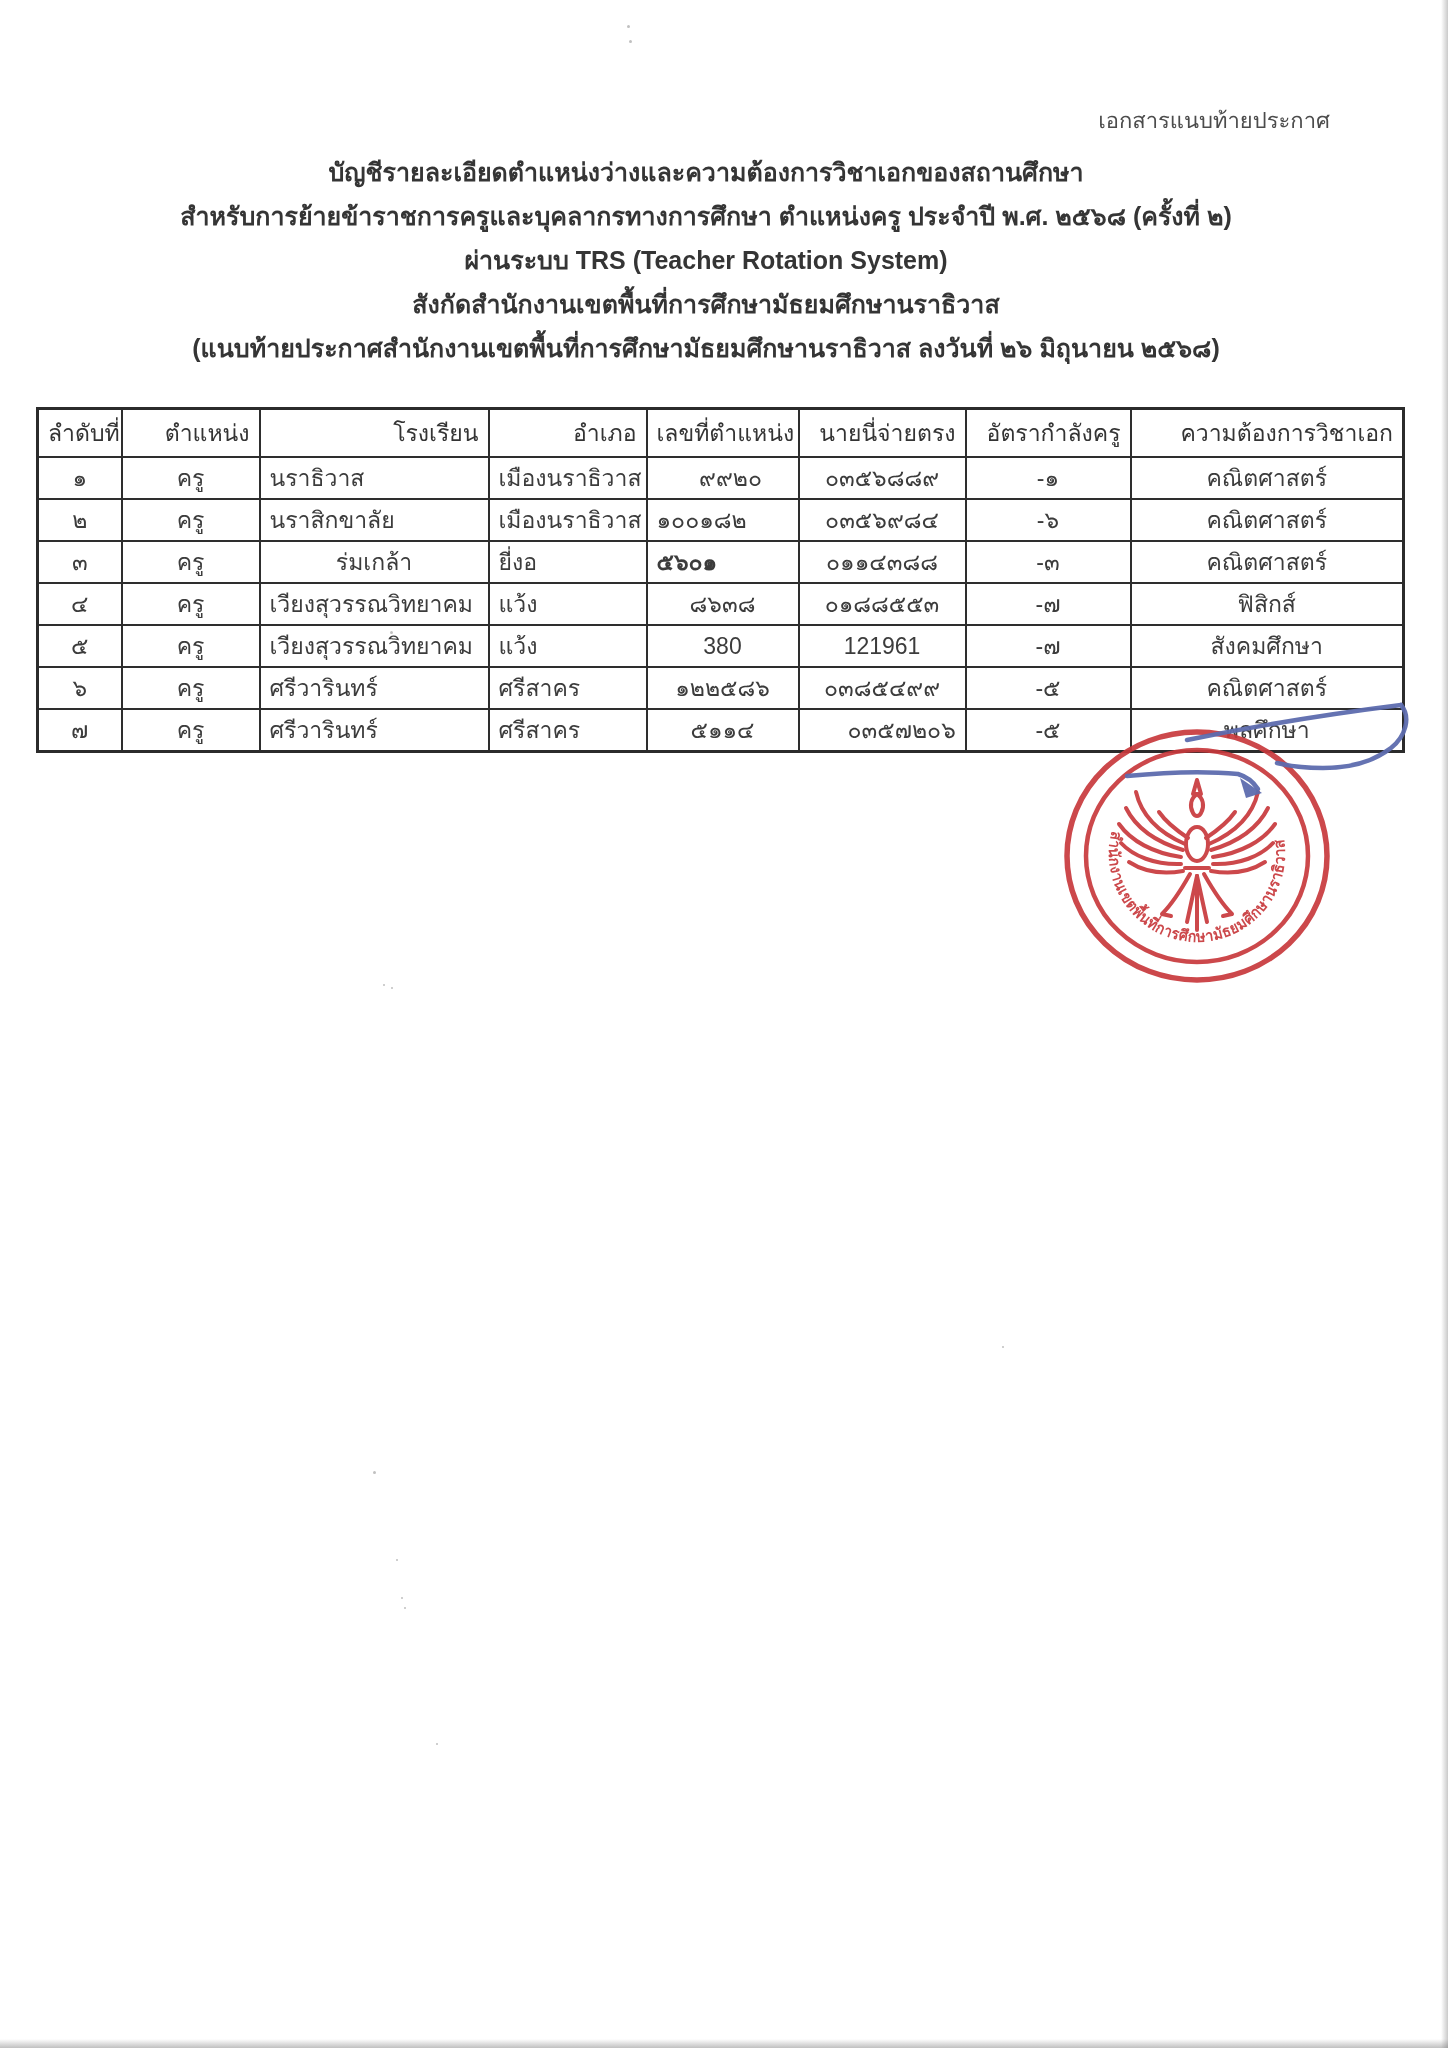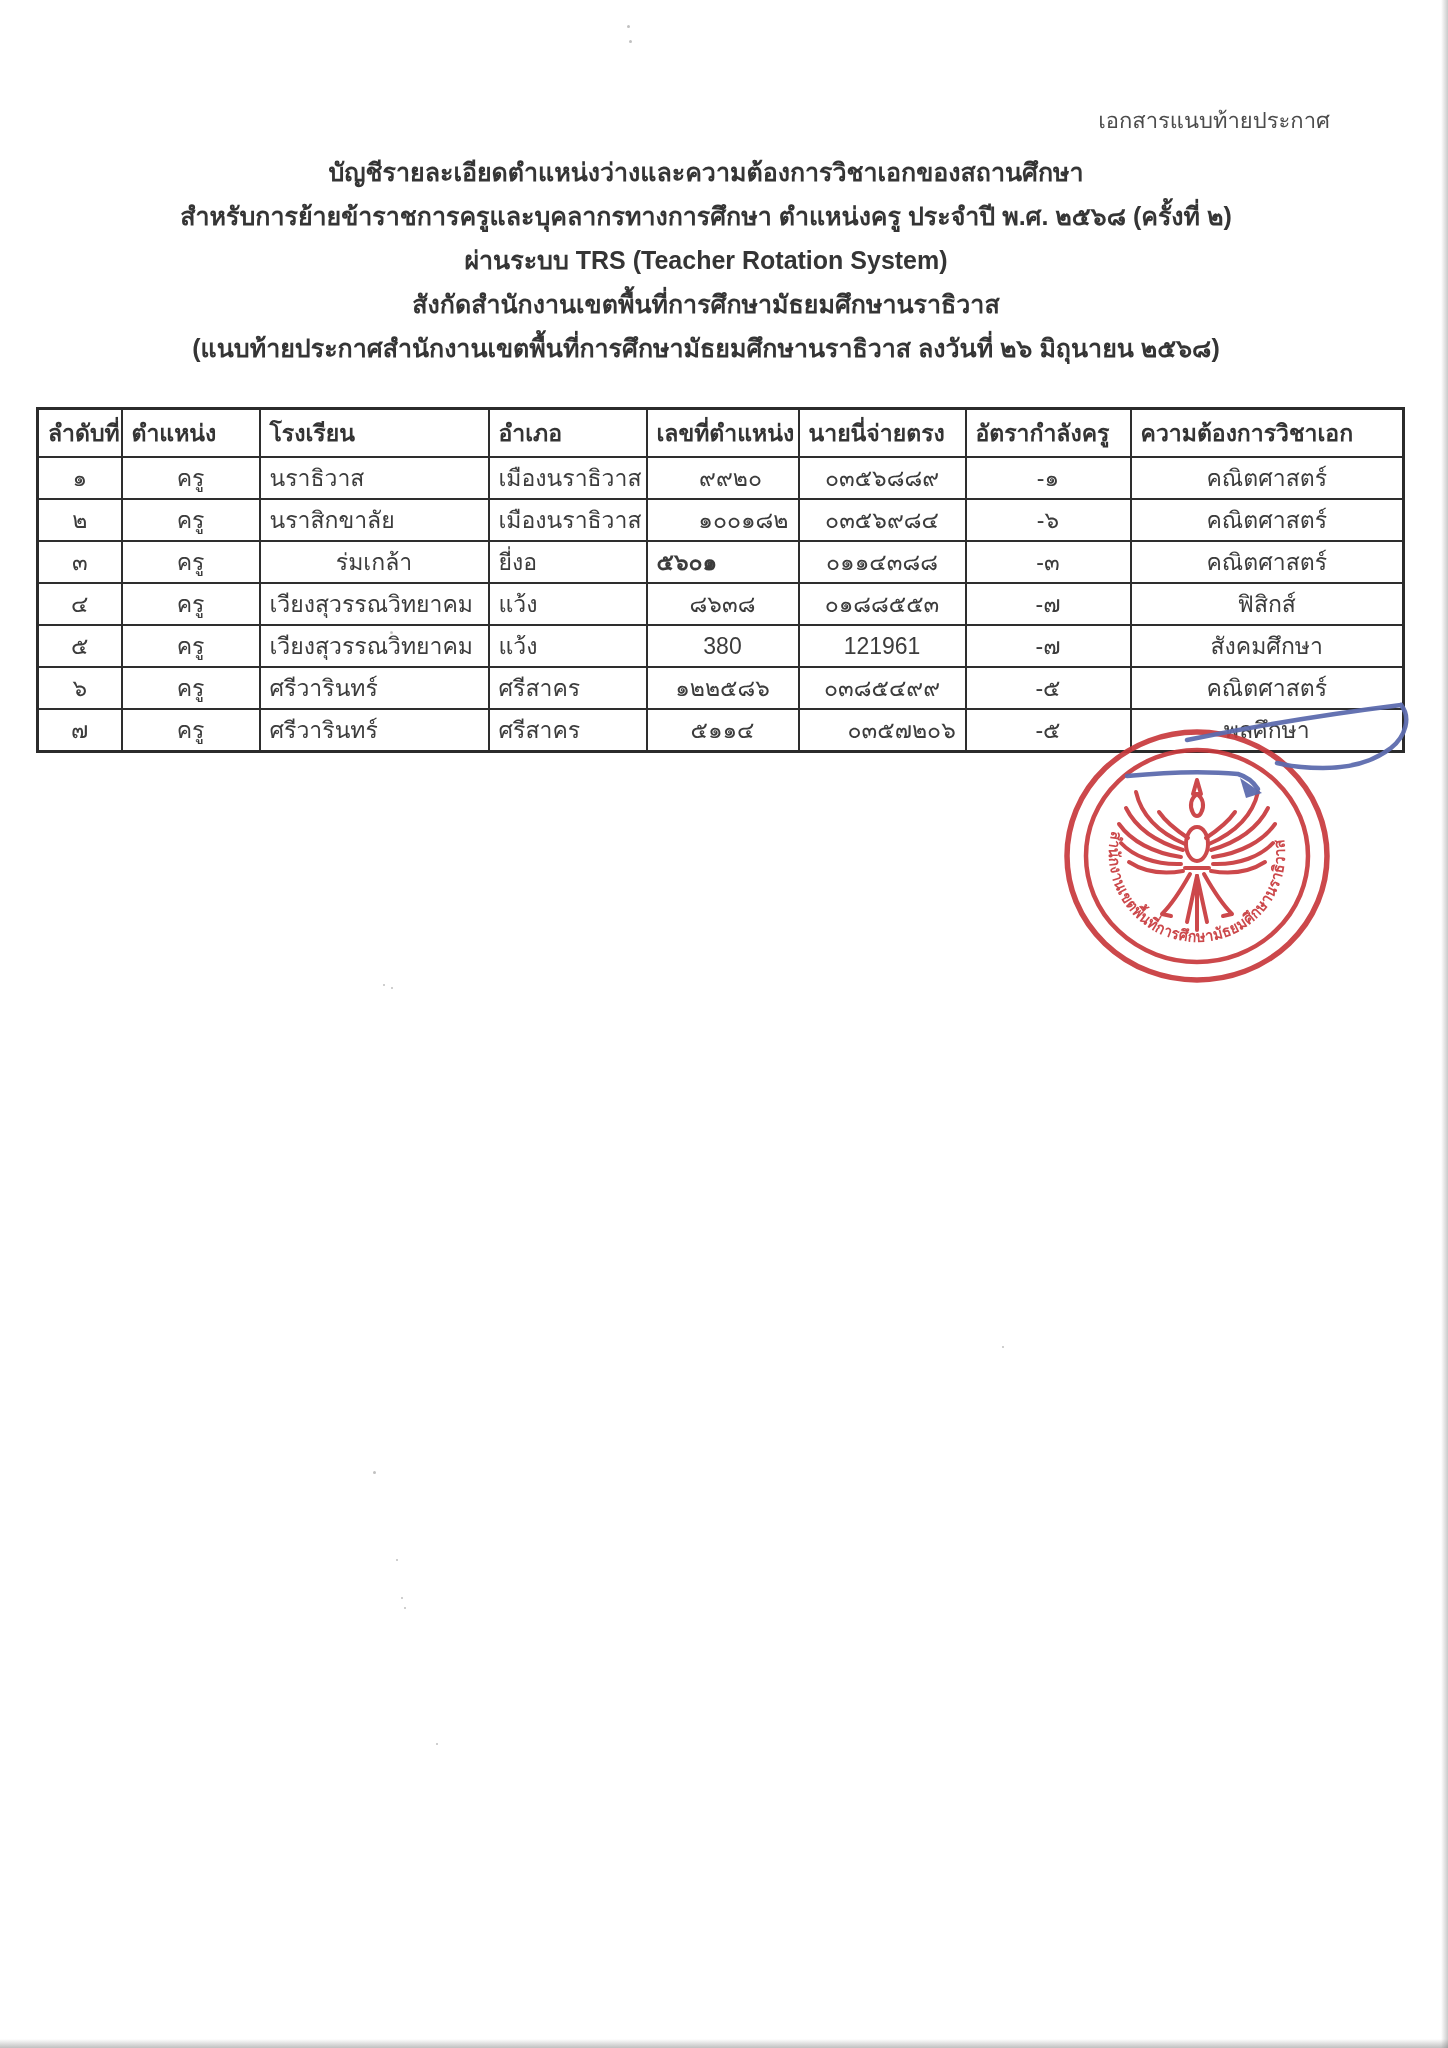--- a/index.html
+++ b/index.html
@@ -17,21 +17,21 @@
   }
   .tablewrap{position:absolute;left:36px;top:407px;}
   table.vtable{
     border-collapse:collapse;table-layout:fixed;width:1366px;
     border:3px solid #2b2b2b;
   }
   table.vtable th,table.vtable td{
     border:2px solid #2e2e2e;font-size:23px;color:#3c3c3c;
     padding:0 9px;overflow:hidden;white-space:nowrap;
   }
-  table.vtable thead th{height:46px;font-weight:700;text-align:left;color:#343434;}
+  table.vtable thead th{height:46px;font-weight:400;text-align:right;color:#343434;}
   table.vtable tbody td{height:40px;}
   .stamp{position:absolute;left:1060px;top:728px;opacity:0.92;}
   .signature{position:absolute;left:1055px;top:678px;}
   .artifact{position:absolute;border-radius:50%;background:#8d8d8d;opacity:.55;}
   .edge-right{position:absolute;top:0;right:0;width:7px;height:100%;
     background:linear-gradient(to right,rgba(0,0,0,0),rgba(115,115,115,.38));}
   .edge-bottom{position:absolute;left:0;bottom:0;width:100%;height:9px;
     background:linear-gradient(to bottom,rgba(0,0,0,0),rgba(105,105,105,.42));}
 </style>
 </head>
@@ -82,21 +82,21 @@
             <td style="text-align: center; padding-left: 25px;">๙๙๒๐</td>
             <td style="text-align: center;">๐๓๕๖๘๘๙</td>
             <td style="text-align: center;">-๑</td>
             <td style="text-align: center;">คณิตศาสตร์</td>
           </tr>
           <tr>
             <td style="text-align: center;">๒</td>
             <td style="text-align: center;">ครู</td>
             <td style="text-align: left;">นราสิกขาลัย</td>
             <td style="text-align: left;">เมืองนราธิวาส</td>
-            <td style="text-align: right;">๑๐๐๑๘๒</td>
+            <td style="text-align: left;">๑๐๐๑๘๒</td>
             <td style="text-align: center;">๐๓๕๖๙๘๔</td>
             <td style="text-align: center;">-๖</td>
             <td style="text-align: center;">คณิตศาสตร์</td>
           </tr>
           <tr>
             <td style="text-align: center;">๓</td>
             <td style="text-align: center;">ครู</td>
             <td style="text-align: center; margin-left: 40px;">ร่มเกล้า</td>
             <td style="text-align: left;">ยี่งอ</td>
             <td style="text-align: left; font-weight: bold;">๕๖๐๑</td>

